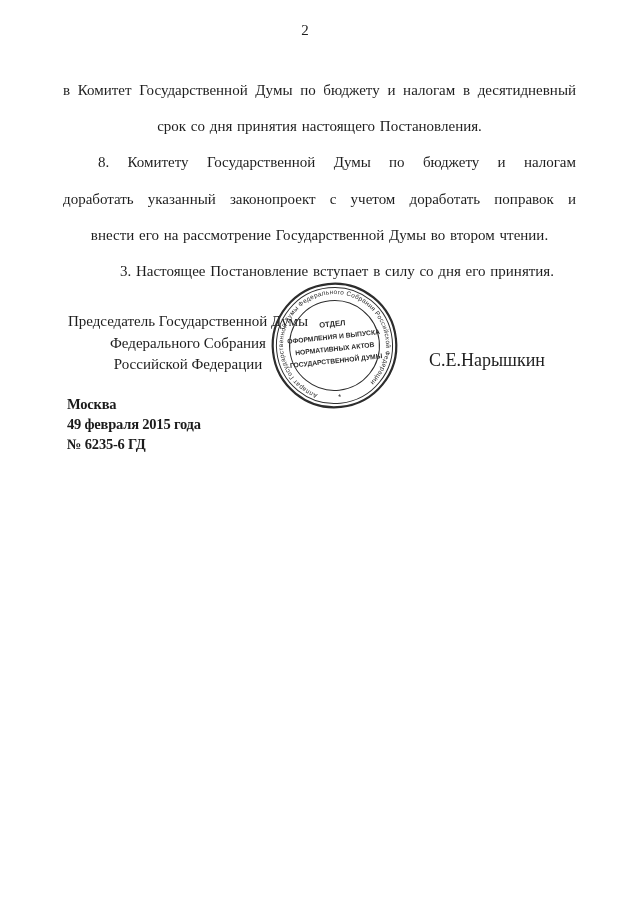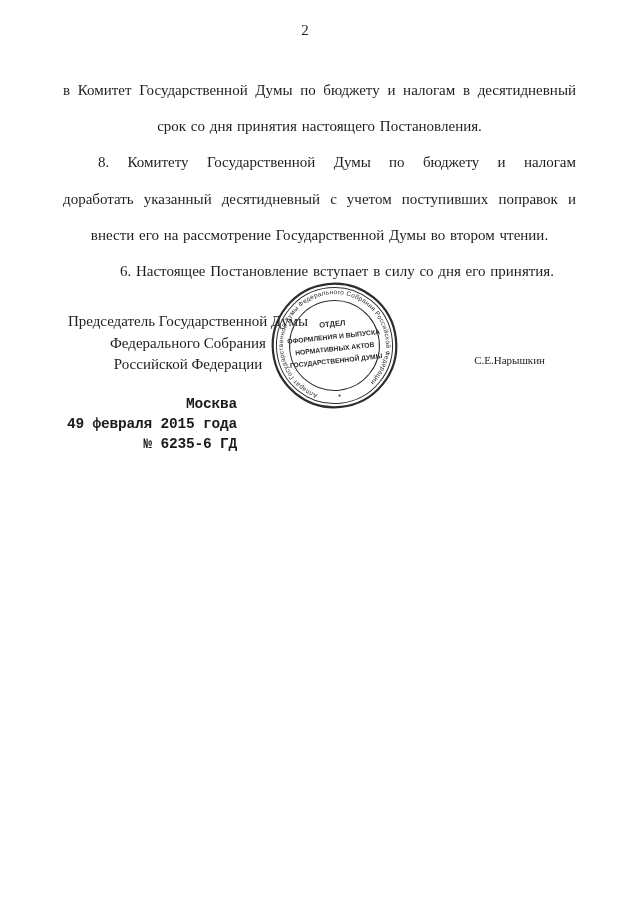--- a/index.html
+++ b/index.html
@@ -57,21 +57,21 @@
     width: 256px;
     text-align: center;
     font-size: 15px;
     line-height: 21.5px;
     white-space: nowrap;
   }
   .signature-name {
     position: absolute;
     right: 95px;
     top: 350px;
-    font-size: 11px;
+    font-size: 18px;
     line-height: 21.5px;
   }
   .stamp-wrap {
     position: absolute;
     left: 271px;
     top: 282px;
     width: 127px;
     height: 127px;
     transform: rotate(-6deg);
   }
@@ -93,43 +93,42 @@
   .stamp-star {
     font-family: "Liberation Sans", sans-serif;
     font-size: 8px;
     fill: #2d2d2d;
     text-anchor: middle;
   }
   .footer-block {
     position: absolute;
     left: 67px;
     top: 394px;
-    font-family: Liberation Mono, monospace;
+    font-family: Liberation Serif, serif;
     font-weight: 600;
     font-size: 14.5px;
     line-height: 20px;
     letter-spacing: -0.2px;
     color: #1b1b1b;
-    text-align: right;
   }
 </style>
 </head>
 <body>
 
 <div class="page">
 
   <div class="page-number">2</div>
 
   <div class="body-text">
       <div class="bline justify">в Комитет Государственной Думы по бюджету и налогам в десятидневный</div>
       <div class="bline">срок со дня принятия настоящего Постановления.</div>
       <div class="bline justify indent">8. Комитету Государственной Думы по бюджету и налогам</div>
-      <div class="bline justify">доработать указанный десятидневный с учетом поступивших поправок и</div>
+      <div class="bline justify">доработать указанный законопроект с учетом доработать поправок и</div>
       <div class="bline">внести его на рассмотрение Государственной Думы во втором чтении.</div>
-      <div class="bline indent">6. Настоящее Постановление вступает в силу со дня его принятия.</div>
+      <div class="bline indent">3. Настоящее Постановление вступает в силу со дня его принятия.</div>
     </div>
 
   <div class="signature-title">
       <div>Председатель Государственной Думы</div>
       <div>Федерального Собрания</div>
       <div>Российской Федерации</div>
     </div>
 
   <div class="signature-name">С.Е.Нарышкин</div>
 

